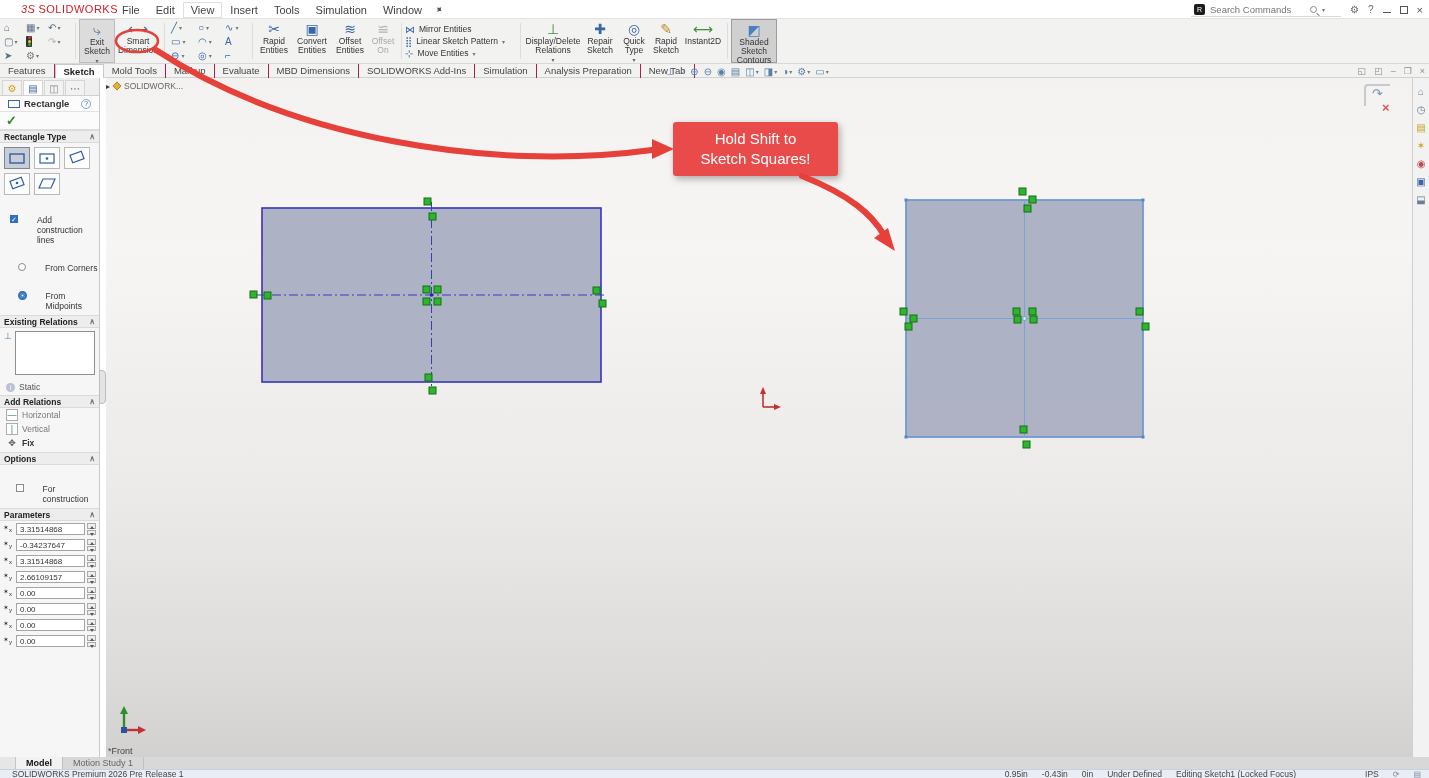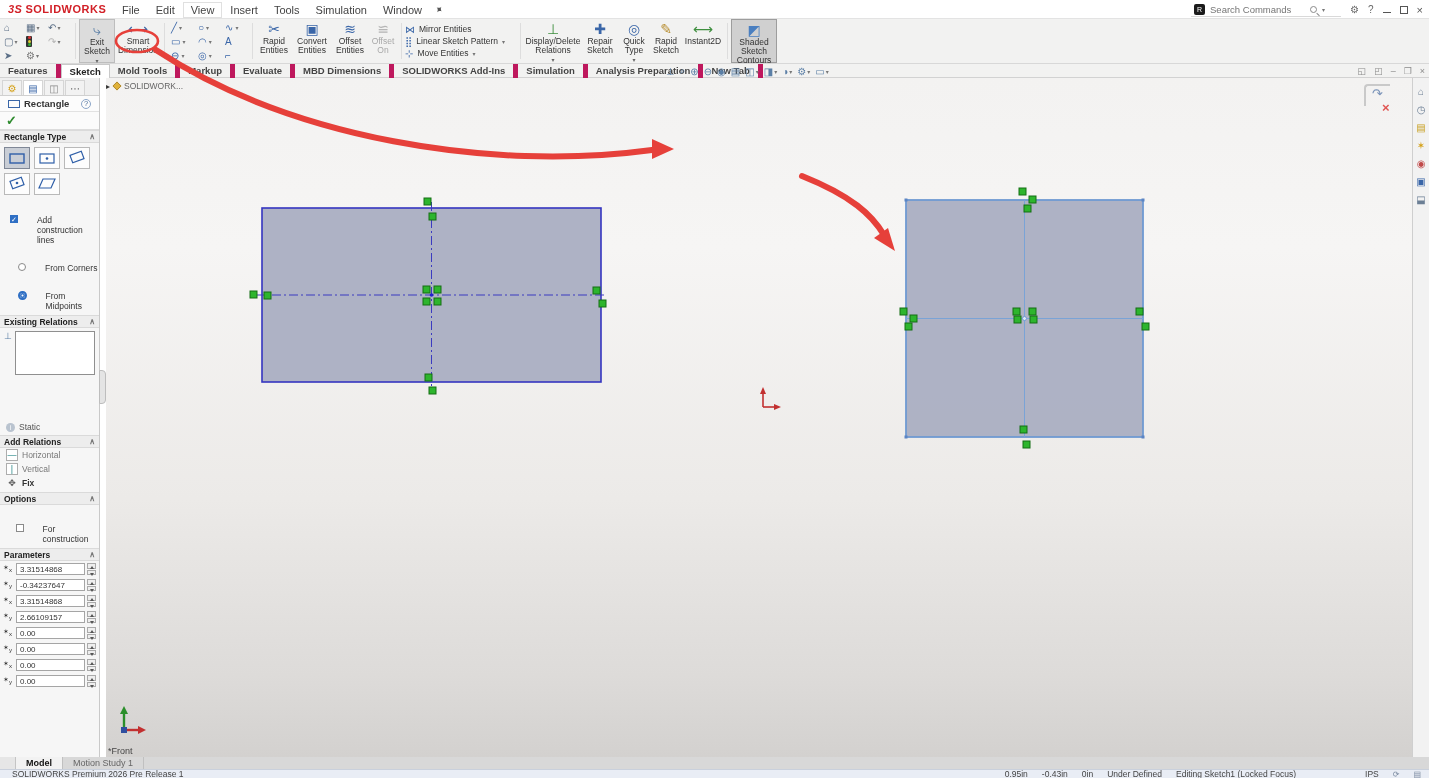--- a/index.html
+++ b/index.html
@@ -1,21 +1,21 @@
 <!DOCTYPE html>
 <html><head>
 <meta charset="utf-8">
 <style>
   * { margin:0; padding:0; box-sizing:border-box; }
   html,body { width:1429px; height:778px; overflow:hidden; font-family:"Liberation Sans", sans-serif; background:#fff; }
   .abs { position:absolute; }
 
   
   #titlebar { position:absolute; left:0; top:0; width:1429px; height:19px; background:#ffffff; border-bottom:1px solid #e3e3e3; }
-  .logo { position:absolute; left:8px; top:3px; font-size:11px; font-weight:bold; color:#d22027; letter-spacing:.5px; }
+  .logo { position:absolute; left:21px; top:3px; font-size:11px; font-weight:normal; color:#d22027; letter-spacing:.5px; }
   .logo .dsmark{ font-style:italic; margin-right:3px; }
   #menus { position:absolute; left:115px; top:0; height:19px; display:flex; align-items:center; gap:2px; }
   .menu-item { font-size:11px; color:#444; padding:1px 7px; cursor:default; }
   .menu-item.hl { background:#fff; outline:1px solid #e0e0e0; }
   .pin { font-size:10px; color:#555; margin-left:4px; transform:rotate(40deg); display:inline-block; }
   #doc-title { position:absolute; left:0; right:0; top:3px; text-align:center; font-size:10.5px; color:#555; }
   #tb-right { position:absolute; right:6px; top:0; height:19px; display:flex; align-items:center; gap:9px; }
   #search-wrap { display:flex; align-items:center; gap:5px; border-bottom:1px solid #d9d9d9; padding:1px 3px; width:150px; }
   #login-badge { width:11px; height:11px; background:#1b1b1b; border-radius:2px; color:#fff; font-size:7px; display:flex; align-items:center; justify-content:center; }
   #search-input { border:none; outline:none; font-size:9.5px; color:#777; width:95px; font-family:"Liberation Sans",sans-serif; background:transparent; }
@@ -43,21 +43,21 @@
   .under-caret { font-size:6px; color:#666; margin-top:1px; }
   #sketch-grid { display:grid; grid-template-columns:repeat(3,27px); grid-auto-rows:14px; align-content:center; }
   .sg-cell { display:flex; align-items:center; gap:2px; font-size:10px; color:#3a66a8; padding-left:3px; }
   .mirror-col { display:flex; flex-direction:column; justify-content:center; gap:1px; }
   .mrow { display:flex; align-items:center; gap:4px; font-size:8.5px; color:#333; }
   .mrow .mico { font-size:10px; color:#3a66a8; }
 
   
   #tabrow { position:absolute; left:0; top:64px; width:1429px; height:14px; background:#f2f2f1; border-bottom:1px solid #d2d2d2; }
   #tabs { display:flex; height:14px; align-items:stretch; }
-  .ctab { font-size:9.5px; color:#444; padding:1px 8px 0; border-right:5px solid #be185d; white-space:nowrap;font-weight:bold; }
+  .ctab { font-size:9.5px; color:#444; padding:1px 8px 0; border-right:1px solid #be185d; white-space:nowrap; }
   .ctab.active { background:#ffffff; font-weight:bold; color:#222; border:1px solid #c9c9c9; border-bottom:none; }
   #headsup { position:absolute; left:666px; top:0; height:14px; display:flex; align-items:center; gap:5px; }
   .hu-ico { font-size:10px; color:#5b7fa6; display:flex; align-items:center; gap:1px; }
   #docwin-ctrls { position:absolute; right:4px; top:0; height:14px; display:flex; align-items:center; gap:8px; color:#8a8a8a; font-size:9px; }
 
   
   #pm { position:absolute; left:0; top:78px; width:100px; height:679px; background:#f6f6f6; border-right:1px solid #c9c9c9; font-size:8.5px; color:#333; }
   #pm-tabs { height:18px; display:flex; align-items:flex-end; padding-left:2px; gap:1px; border-bottom:1px solid #d0d0d0; background:#efefef; }
   .pm-tab { width:20px; height:15px; display:flex; align-items:center; justify-content:center; font-size:10px; border:1px solid #d5d5d5; border-bottom:none; background:#f2f2f2; }
   .pm-tab.sel { background:#ffffff; }
@@ -73,21 +73,21 @@
   .rt-btn.sel { background:#c9ced6; border:1px solid #7f8796; }
   .chk-row, .radio-row { display:flex; align-items:flex-start; gap:19px; padding:2px 0 0 10px;margin-top:16px; }
   .radio-row { padding-left:18px; }
   .chk { width:8px; height:8px; border:1px solid #2f6fc4; background:#2f6fc4; color:#fff; font-size:7px; line-height:8px; text-align:center; }
   .chk.off { background:#fff; border:1px solid #8a8a8a; }
   .rad { width:8px; height:8px; border:1px solid #8a8a8a; border-radius:50%; background:#fff; }
   .rad.on { border:2px solid #2f6fc4; background:#fff; width:9px; height:9px; box-shadow:inset 0 0 0 1.5px #2f6fc4; }
   #rel-box-row { display:flex; padding:3px 4px; gap:3px; }
   .rel-ico { font-size:9px; color:#5b7fa6; }
   #rel-list { flex:1; height:44px; background:#fff; border:1px solid #8f8f8f; }
-  #static-row { display:flex; align-items:center; gap:4px; padding:4px 0 3px 6px; color:#555;margin-top:40px; }
+  #static-row { display:flex; align-items:center; gap:4px; padding:4px 0 3px 6px; color:#555; }
   .info-circ { width:9px; height:9px; border-radius:50%; background:#b9c3cf; color:#fff; font-size:7px; display:flex; align-items:center; justify-content:center; }
   .addrel-row { display:flex; align-items:center; gap:4px; padding:1px 0 1px 6px; }
   .addrel-box { width:12px; height:12px; border:1px solid #adadad; background:#fff; display:flex; align-items:center; justify-content:center; font-size:9px; color:#2e8b8b; }
   .param-row { display:flex; align-items:center; gap:2px; padding:2px 3px 2px 3px; }
   .p-ico { width:11px; font-size:7px; color:#333; }
   .p-ico sub { font-size:6px; }
   .p-input { flex:1; height:12px; background:#fff; border:1px solid #a5a5a5; font-size:8px; color:#333; display:flex; align-items:center; padding-left:3px; }
   .spin { width:9px; height:12px; display:flex; flex-direction:column; gap:1px; }
   .spin i { flex:1; background:#eee; border:1px solid #aaa; position:relative; }
   .spin i::after { content:""; position:absolute; left:2px; top:2px; border-left:2px solid transparent; border-right:2px solid transparent; }
@@ -577,20 +577,24 @@
       <rect x="118" y="123" width="7" height="7"></rect>
         <rect x="134" y="123" width="7" height="7"></rect>
       <rect x="119" y="131" width="7" height="7"></rect>
         <rect x="135" y="131" width="7" height="7"></rect>
       <rect x="125" y="241" width="7" height="7"></rect>
         <rect x="128" y="256" width="7" height="7"></rect>
     </g>
     <circle cx="129.5" cy="133.5" r="2" fill="#dce8f7" stroke="#6f9ad2"></circle>
   </svg>
 
+  <div id="callout">
+    <span>Hold Shift to</span>
+    <span>Sketch Squares!</span>
+  </div>
 
   <div id="confirm-corner">
     <span class="cc-frame"></span>
     <span class="cc-arrow">↷</span>
     <span class="cc-x">×</span>
   </div>
 
   <svg id="origin" width="30" height="30">
     <line x1="8" y1="22" x2="8" y2="7" stroke="#c23030" stroke-width="1.6"></line>
     <polygon points="8,2 5,9 11,9" fill="#c23030"></polygon>

